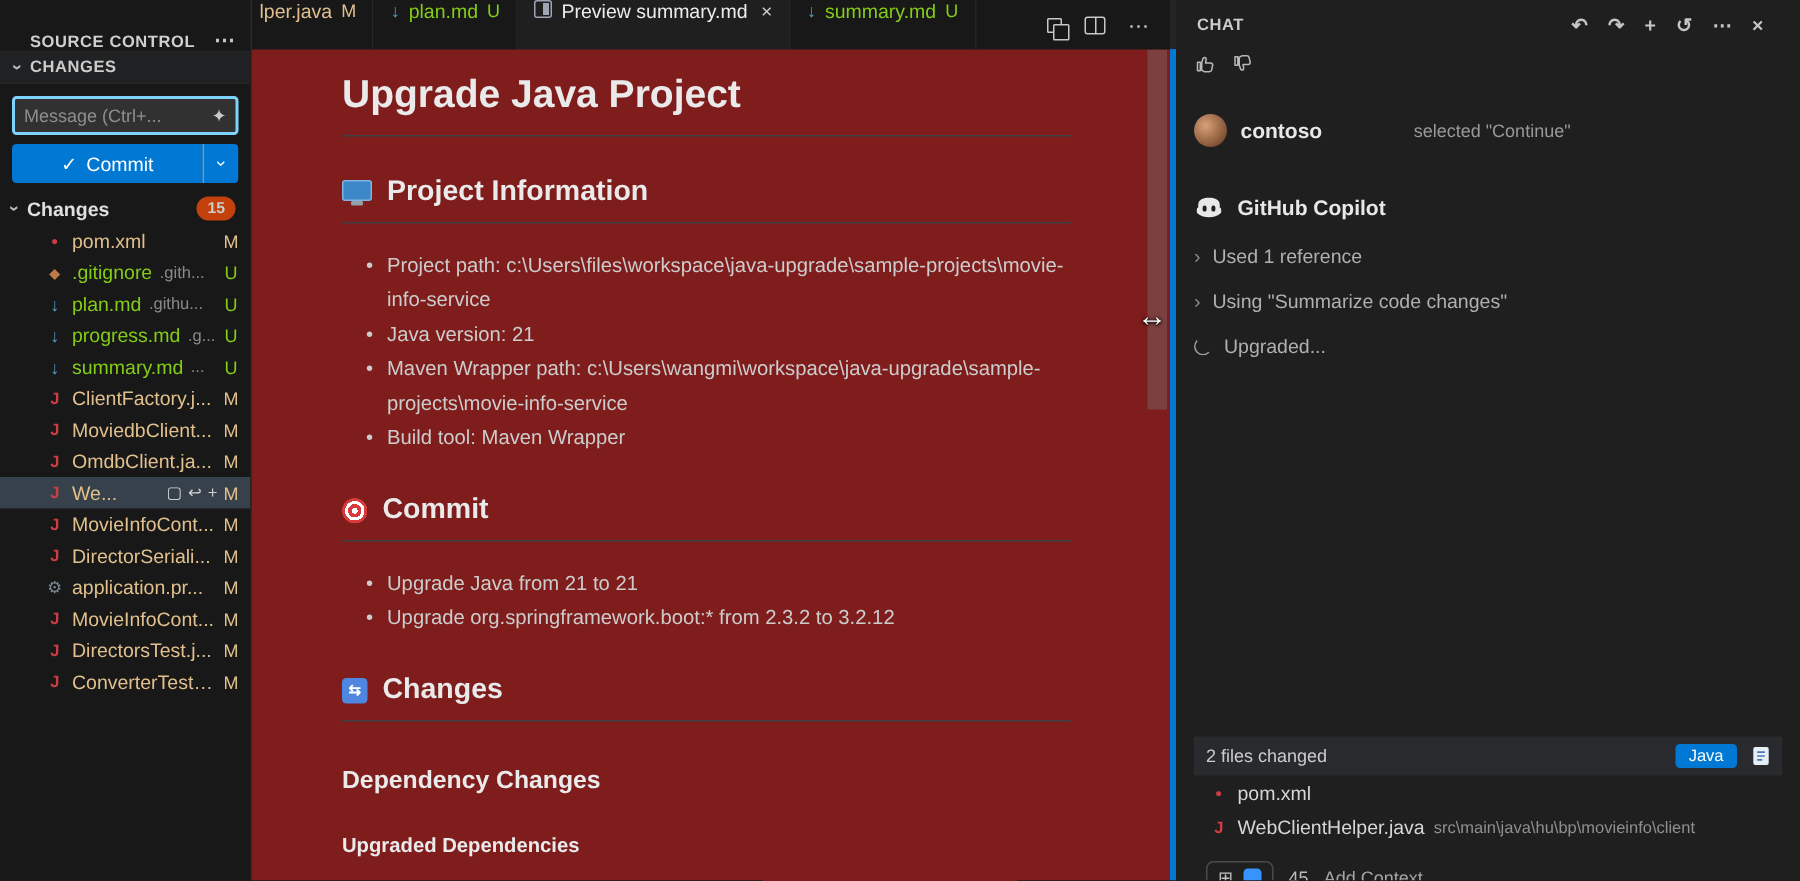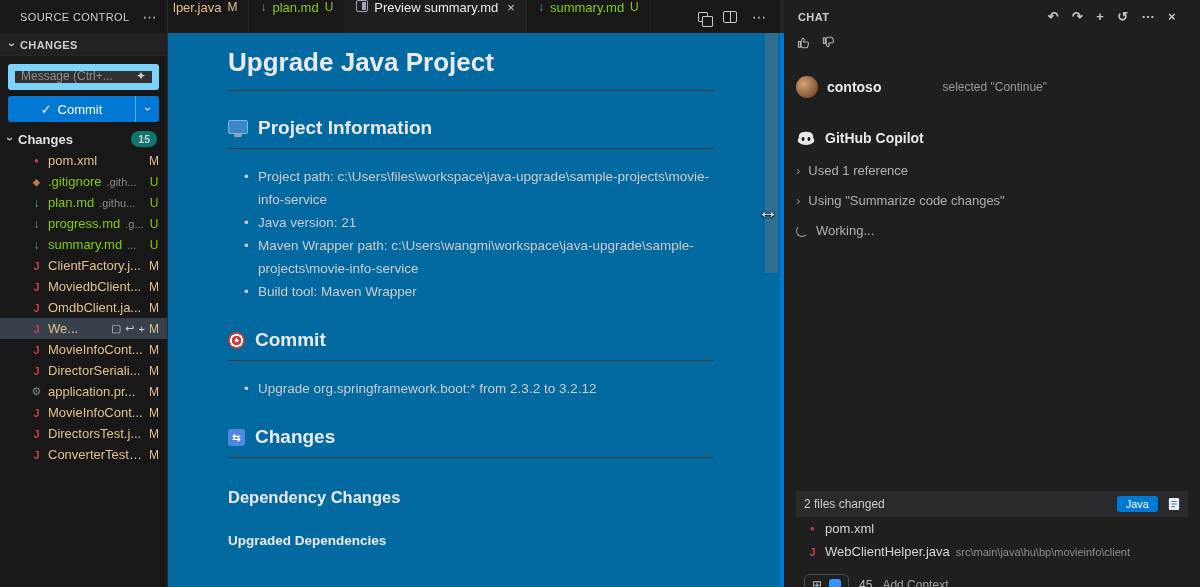--- a/index.html
+++ b/index.html
@@ -2,35 +2,35 @@
 <html><head>
 <meta charset="utf-8">
 <style>
   *{margin:0;padding:0;box-sizing:border-box}
   html,body{width:1200px;height:587px;overflow:hidden;background:#1f1f1f;
     font-family:"Liberation Sans",sans-serif;color:#cccccc;font-size:13px}
   .app{display:flex;width:1200px;height:587px;position:relative}
 
   
   .sidebar{width:168px;flex:none;background:#181818;border-right:1px solid #2b2b2b;display:flex;flex-direction:column;overflow:hidden}
-  .sc-header{height:34px;display:flex;align-items:center;padding:0 10px 0 20px;font-size:11px;font-weight:400;color:#cfcfcf;letter-spacing:.4px}
+  .sc-header{height:34px;display:flex;align-items:flex-end;padding:0 10px 0 20px;font-size:11px;font-weight:700;color:#cfcfcf;letter-spacing:.4px}
   .sc-header .sp{flex:1}
   .more-glyph{font-size:14px;color:#c5c5c5;cursor:pointer}
   .sechead{display:flex;align-items:center;height:22px;padding:0 8px 0 4px;background:#202122;border-top:1px solid #262626;border-bottom:1px solid #262626;font-size:11px;font-weight:700;letter-spacing:.4px;color:#cccccc}
   .chev-down{display:inline-block;transform:rotate(90deg);font-size:12px;color:#bbb;width:16px;text-align:center}
-  .msgbox{margin:8px 8px 6px;height:26px;background:#313131;border:7px solid #7dd3fc;border-radius:3px;display:flex;align-items:flex-end;padding:0 6px}
+  .msgbox{margin:8px 8px 6px;height:26px;background:#313131;border:2px solid #7dd3fc;border-radius:3px;display:flex;align-items:center;padding:0 6px}
   .msgbox input{flex:1;background:transparent;border:none;outline:none;color:#ccc;font-size:12px;font-family:inherit;min-width:0}
   .msgbox input::placeholder{color:#8f8f8f}
   .sparkle{color:#c9c9c9;font-size:12px;cursor:pointer}
   .commit{display:flex;margin:0 8px;height:26px;border-radius:3px;overflow:hidden}
   .commit .main{flex:1;background:#0078d4;border:none;color:#fff;font-size:13px;font-family:inherit;display:flex;align-items:center;justify-content:center;gap:6px;cursor:pointer}
   .commit .dd{width:24px;background:#0078d4;border:none;border-left:1px solid rgba(255,255,255,.35);color:#fff;cursor:pointer;display:flex;align-items:center;justify-content:center}
   .commit .dd .chev-down{color:#fff}
   .thead{display:flex;align-items:center;height:22px;margin-top:6px;padding:0 10px 0 2px;font-weight:700;font-size:13px;color:#e0e0e0}
-  .badge{margin-left:auto;background:#0f766e;color:#ccc;border-radius:10px;padding:0 7px;font-size:10.5px;line-height:16px}
+  .badge{margin-left:auto;background:#c2410c;color:#ccc;border-radius:10px;padding:0 7px;font-size:10.5px;line-height:16px}
   .flist{flex:1;overflow:hidden}
   .frow{display:flex;align-items:center;gap:5px;height:21px;padding:0 8px 0 30px;cursor:pointer}
   .frow.sel{background:#37414b}
   .fi{width:13px;flex:none;text-align:center;font-weight:700;font-style:normal}
   .ic-java{color:#cc3e44;font-size:11px}
   .ic-md{color:#519aba;font-size:12px}
   .ic-xml{color:#cc3e44;font-size:8px}
   .ic-git{color:#bf7a4a;font-size:9px}
   .ic-gear{color:#7a8a93;font-size:11px;font-weight:400}
   .fname{white-space:nowrap;overflow:hidden;text-overflow:ellipsis}
@@ -54,21 +54,21 @@
   .ts{font-size:12px}
   .tc{margin-left:3px;color:#cccccc;font-size:13px;cursor:pointer}
   .eactions{margin-left:auto;display:flex;align-items:center;gap:15px;padding:0 14px;color:#c8c8c8}
   .ea{cursor:pointer;display:inline-block}
   .ea.more{font-size:14px;line-height:1}
   .icon-diff{width:10px;height:10px;border:1px solid #c8c8c8;border-radius:1px;position:relative}
   .icon-diff::after{content:"";position:absolute;left:3px;top:3px;width:9px;height:9px;border:1px solid #c8c8c8;background:#181818;border-radius:1px}
   .icon-split{width:14px;height:12px;border:1px solid #c8c8c8;border-radius:2px;position:relative}
   .icon-split::after{content:"";position:absolute;top:0;bottom:0;left:6px;width:1px;background:#c8c8c8}
 
-  .previewpane{flex:1;background:#0369a1;position:relative;overflow:hidden}
+  .previewpane{flex:1;background:#7f1d1d;position:relative;overflow:hidden}
   .md{margin:14px 0 0 60px;width:486px;color:#cccccc}
   .md h1{font-size:26px;font-weight:600;color:#eaeaea;padding-bottom:12px;border-bottom:1px solid #3f3f3f}
   .md h2{font-size:19px;font-weight:600;color:#eaeaea;display:flex;align-items:center;gap:10px;margin-top:26px;padding-bottom:9px;border-bottom:1px solid #3f3f3f}
   .blist{list-style:none;margin-top:16px;padding-left:16px}
   .bitem{font-size:13.5px;line-height:23px;position:relative;padding-left:14px}
   .bitem::before{content:"•";position:absolute;left:0;color:#cccccc}
   .md h3{font-size:16.5px;font-weight:700;color:#eaeaea;margin-top:30px}
   .md h4{font-size:13.5px;font-weight:700;color:#eaeaea;margin-top:26px}
   .mi{flex:none;display:inline-flex;align-items:center;justify-content:center}
   .mi-monitor{width:20px;height:14px;background:#3b87c8;border:1px solid #7fb5e0;border-radius:2px;position:relative;margin-bottom:3px}
@@ -305,20 +305,21 @@
             <li class="bitem">Project path: c:\Users\files\workspace\java-upgrade\sample-projects\movie-info-service</li>
             <li class="bitem">Java version: 21</li>
             <li class="bitem">Maven Wrapper path: c:\Users\wangmi\workspace\java-upgrade\sample-projects\movie-info-service</li>
             <li class="bitem">Build tool: Maven Wrapper</li>
           </ul>
           <h2>
             <span class="mi mi-target"></span>
             <span>Commit</span>
           </h2>
           <ul class="blist">
+            <li class="bitem">Upgrade Java from 21 to 21</li>
             <li class="bitem">Upgrade org.springframework.boot:* from 2.3.2 to 3.2.12</li>
           </ul>
           <h2>
             <span class="mi mi-shuffle">⇆</span>
             <span>Changes</span>
           </h2>
           <h3>Dependency Changes</h3>
         <h4>Upgraded Dependencies</h4>
 
       </div>
@@ -368,21 +369,21 @@
             <span class="chev">›</span>
             <span>Used 1 reference</span>
           </div>
           <div class="step">
             <span class="chev">›</span>
             <span>Using "Summarize code changes"</span>
           </div>
         </div>
       <div class="working">
         <span class="spinner"></span>
-        <span>Working...</span>
+        <span>Upgraded...</span>
       </div>
       <div class="chat-bottom">
         <div class="fc-header">
           <span>2 files changed</span>
           <span class="done">Java</span>
           <span class="report-ic">
             <svg width="12" height="14" viewBox="0 0 14 16">
               <rect x="1" y="1" width="12" height="14" rx="1.5" fill="#e8eef5"></rect>
               <path d="M4 5h6M4 8h6M4 11h4" stroke="#4a78b8" stroke-width="1.2"></path>
             </svg>

